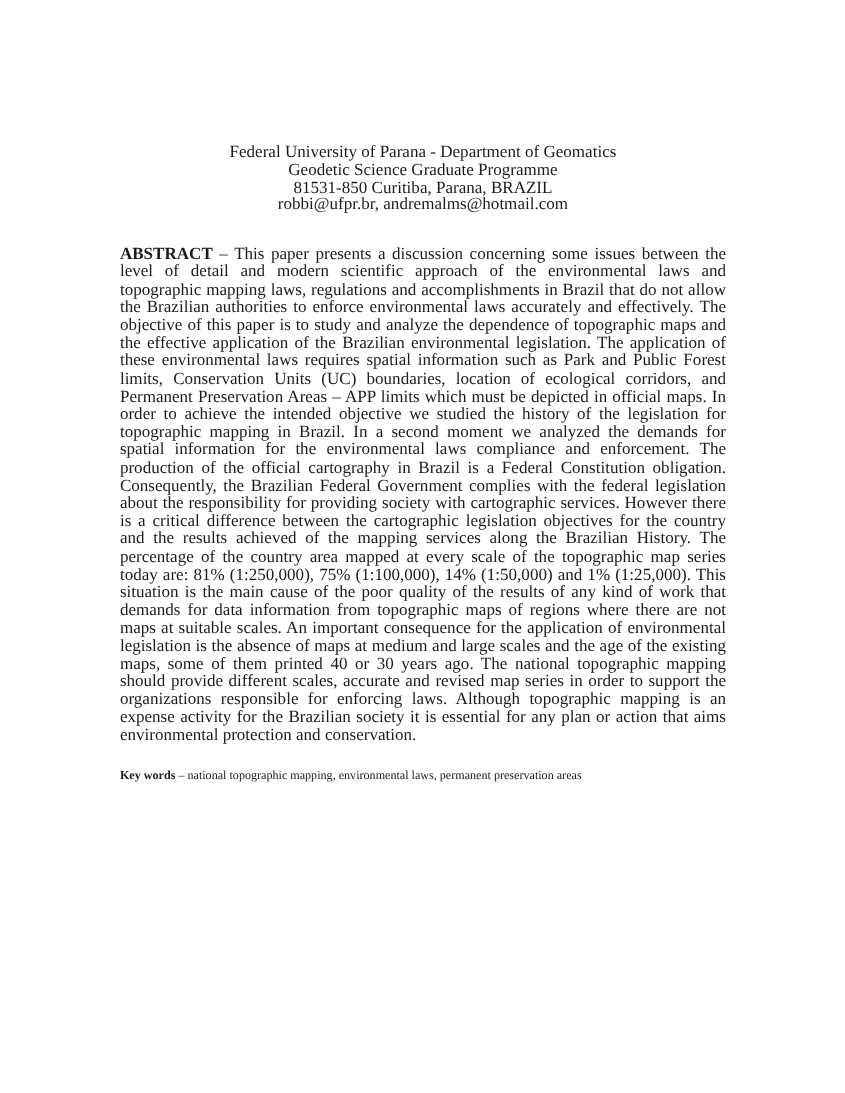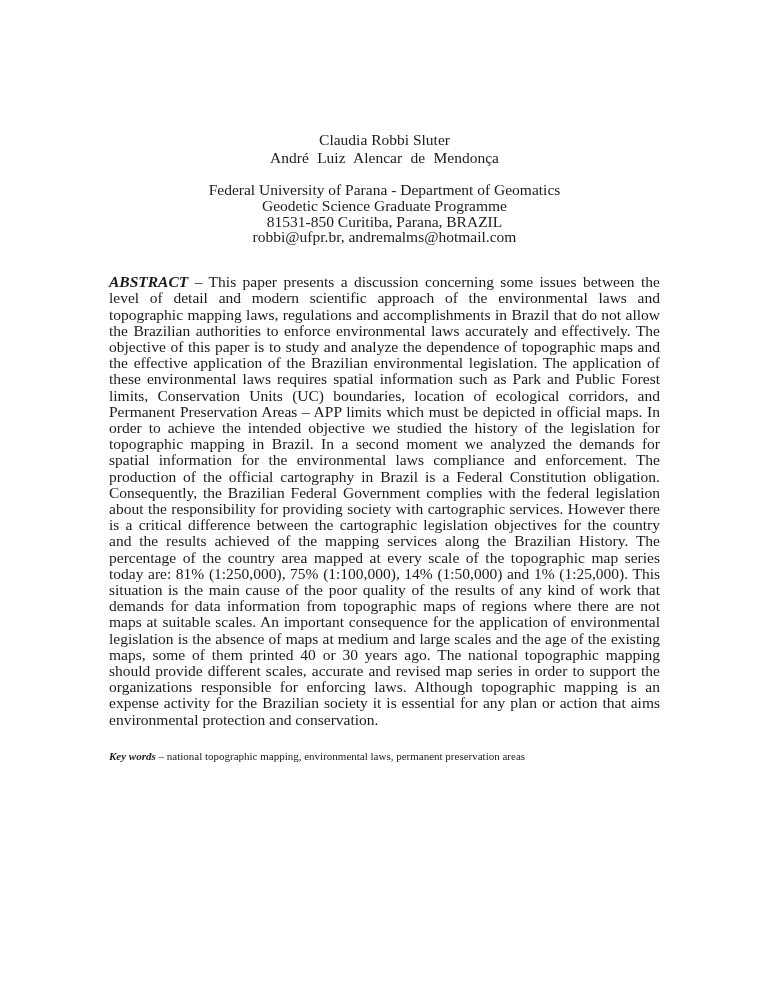--- a/index.html
+++ b/index.html
@@ -51,36 +51,31 @@
     line-height: 16.2px;
   }
   .keywords {
     margin: 20px 0 0 0;
     text-align: justify;
     font-size: 11px;
     line-height: 16.2px;
   }
   .bold {
     font-weight: bold;
-    font-style: italic;
   }
 </style>
 </head>
 <body>
 
 <div class="page">
   <div class="content">
 
     <h1 class="title">
     </h1>
 
-    <div class="authors">
-      <div>Claudia Robbi Sluter</div>
-      <div class="author-wide">André Luiz Alencar de Mendonça</div>
-    </div>
 
     <div class="affiliation">
       <div>Federal University of Parana - Department of Geomatics</div>
       <div>Geodetic Science Graduate Programme</div>
       <div>81531-850 Curitiba, Parana, BRAZIL</div>
       <div>robbi@ufpr.br, andremalms@hotmail.com</div>
     </div>
 
     <p class="abstract"><span class="bold">ABSTRACT</span><span> – </span><span>This paper presents a discussion concerning some issues between the level of detail and modern scientific approach of the environmental laws and topographic mapping laws, regulations and accomplishments in Brazil that do not allow the Brazilian authorities to enforce environmental laws accurately and effectively. The objective of this paper is to study and analyze the dependence of topographic maps and the effective application of the Brazilian environmental legislation. The application of these environmental laws requires spatial information such as Park and Public Forest limits, Conservation Units (UC) boundaries, location of ecological corridors, and Permanent Preservation Areas – APP limits which must be depicted in official maps. In order to achieve the intended objective we studied the history of the legislation for topographic mapping in Brazil. In a second moment we analyzed the demands for spatial information for the environmental laws compliance and enforcement. The production of the official cartography in Brazil is a Federal Constitution obligation. Consequently, the Brazilian Federal Government complies with the federal legislation about the responsibility for providing society with cartographic services. However there is a critical difference between the cartographic legislation objectives for the country and the results achieved of the mapping services along the Brazilian History. The percentage of the country area mapped at every scale of the topographic map series today are: 81% (1:250,000), 75% (1:100,000), 14% (1:50,000) and 1% (1:25,000). This situation is the main cause of the poor quality of the results of any kind of work that demands for data information from topographic maps of regions where there are not maps at suitable scales. An important consequence for the application of environmental legislation is the absence of maps at medium and large scales and the age of the existing maps, some of them printed 40 or 30 years ago. The national topographic mapping should provide different scales, accurate and revised map series in order to support the organizations responsible for enforcing laws. Although topographic mapping is an expense activity for the Brazilian society it is essential for any plan or action that aims environmental protection and conservation.</span></p>
 

